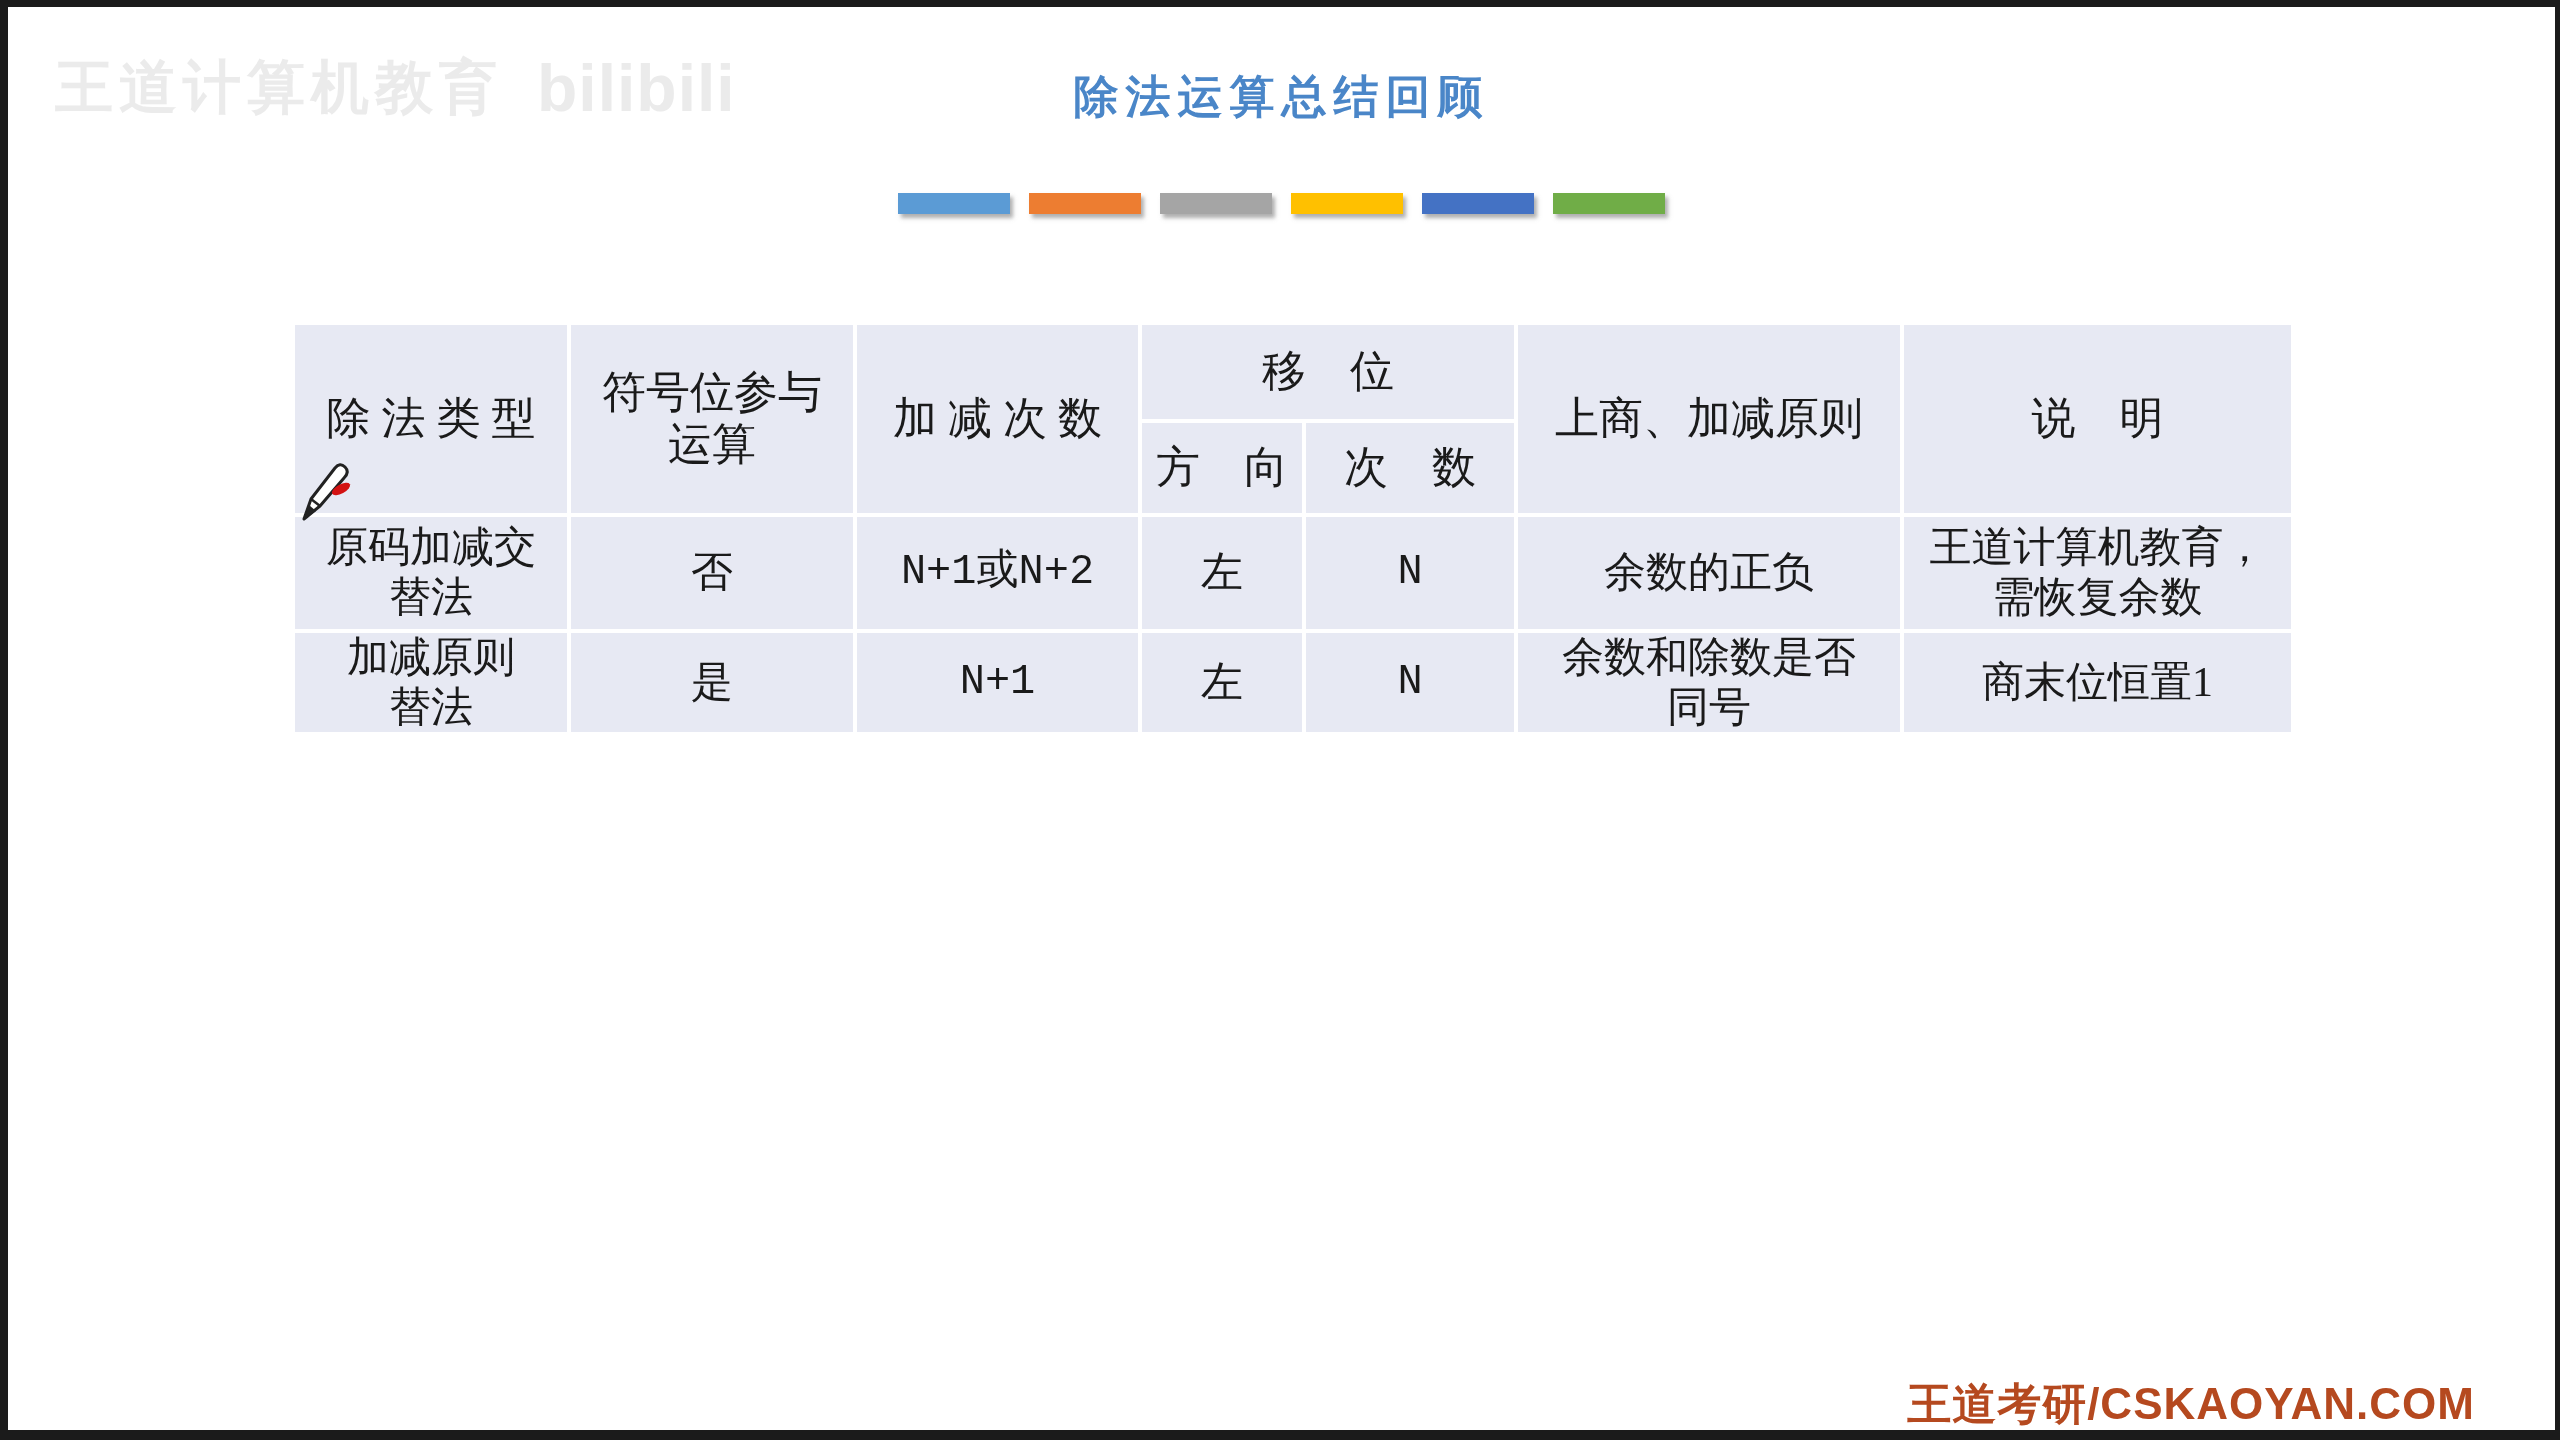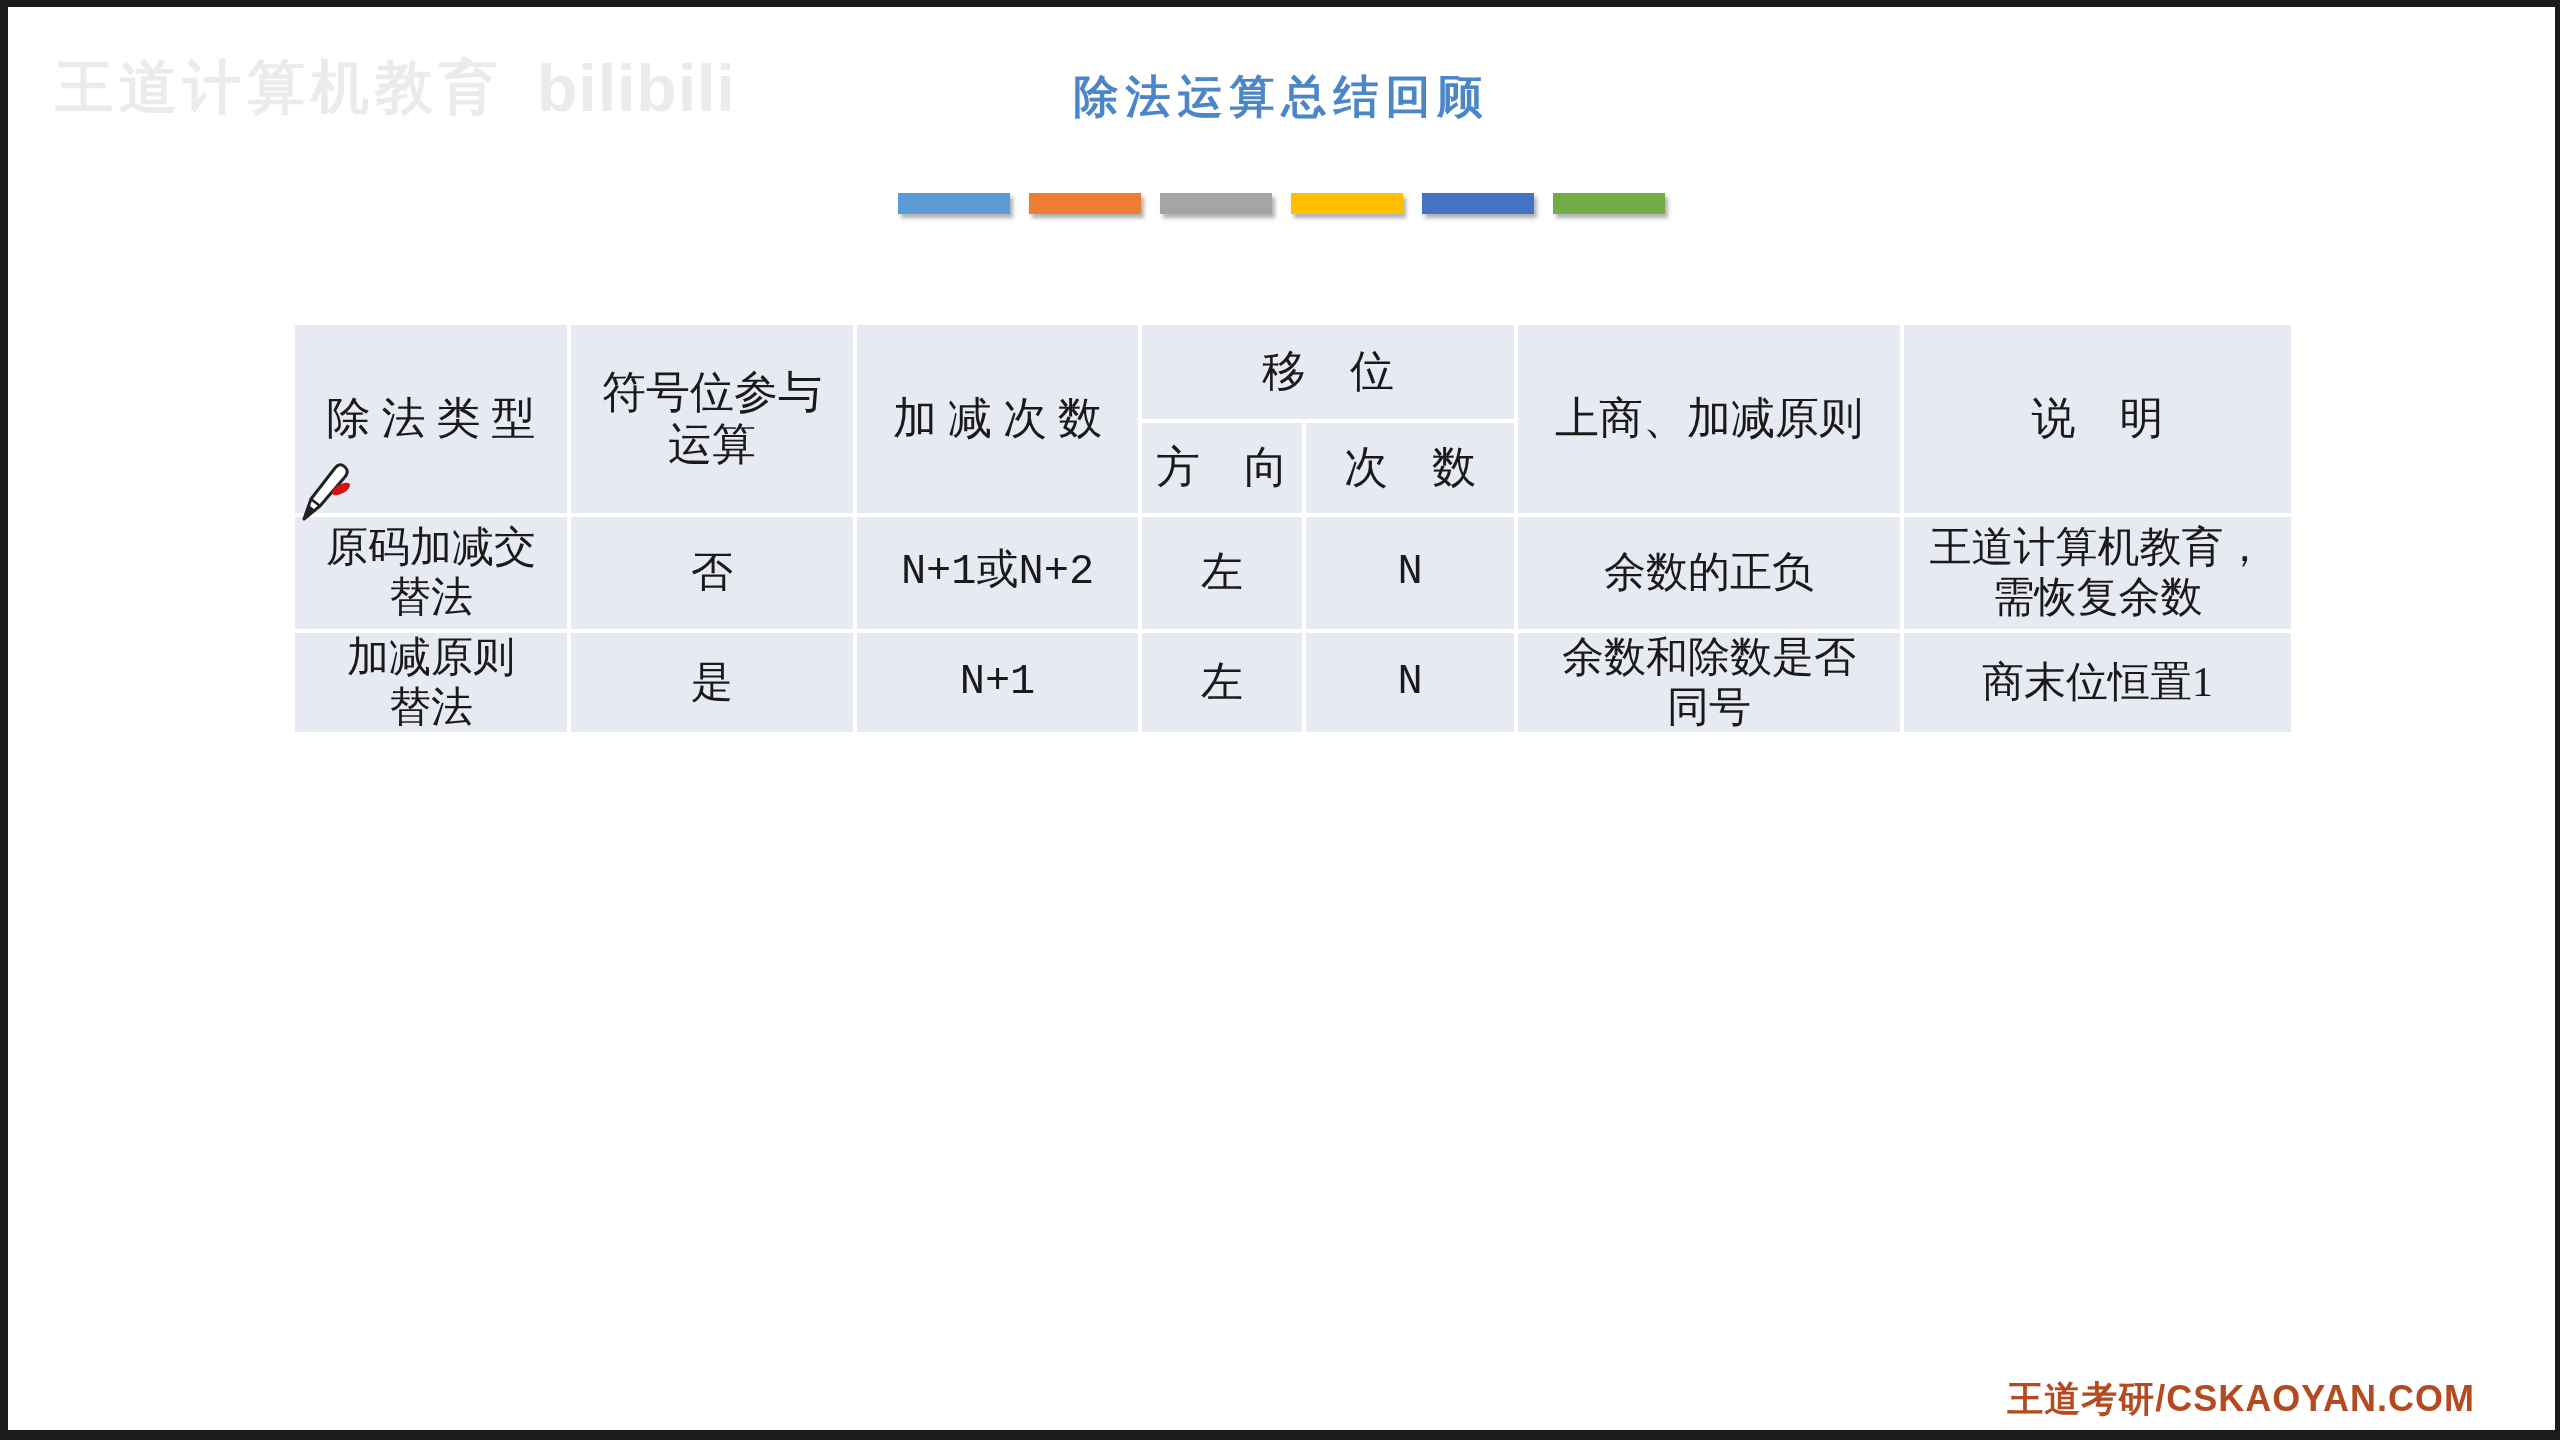--- a/index.html
+++ b/index.html
@@ -115,21 +115,21 @@
     top: 452px;
     width: 56px;
     height: 66px;
   }
 
   
   .footer {
     position: absolute;
     right: 80px;
     top: 1368px;
-    font-size: 36px;
+    font-size: 44px;
     font-weight: 700;
     letter-spacing: 1px;
     color: var(--footer-color, #B5491F);
     font-family: "Liberation Sans", "DejaVu Sans", sans-serif;
     white-space: nowrap;
   }
 </style>
 </head>
 <body>
 

